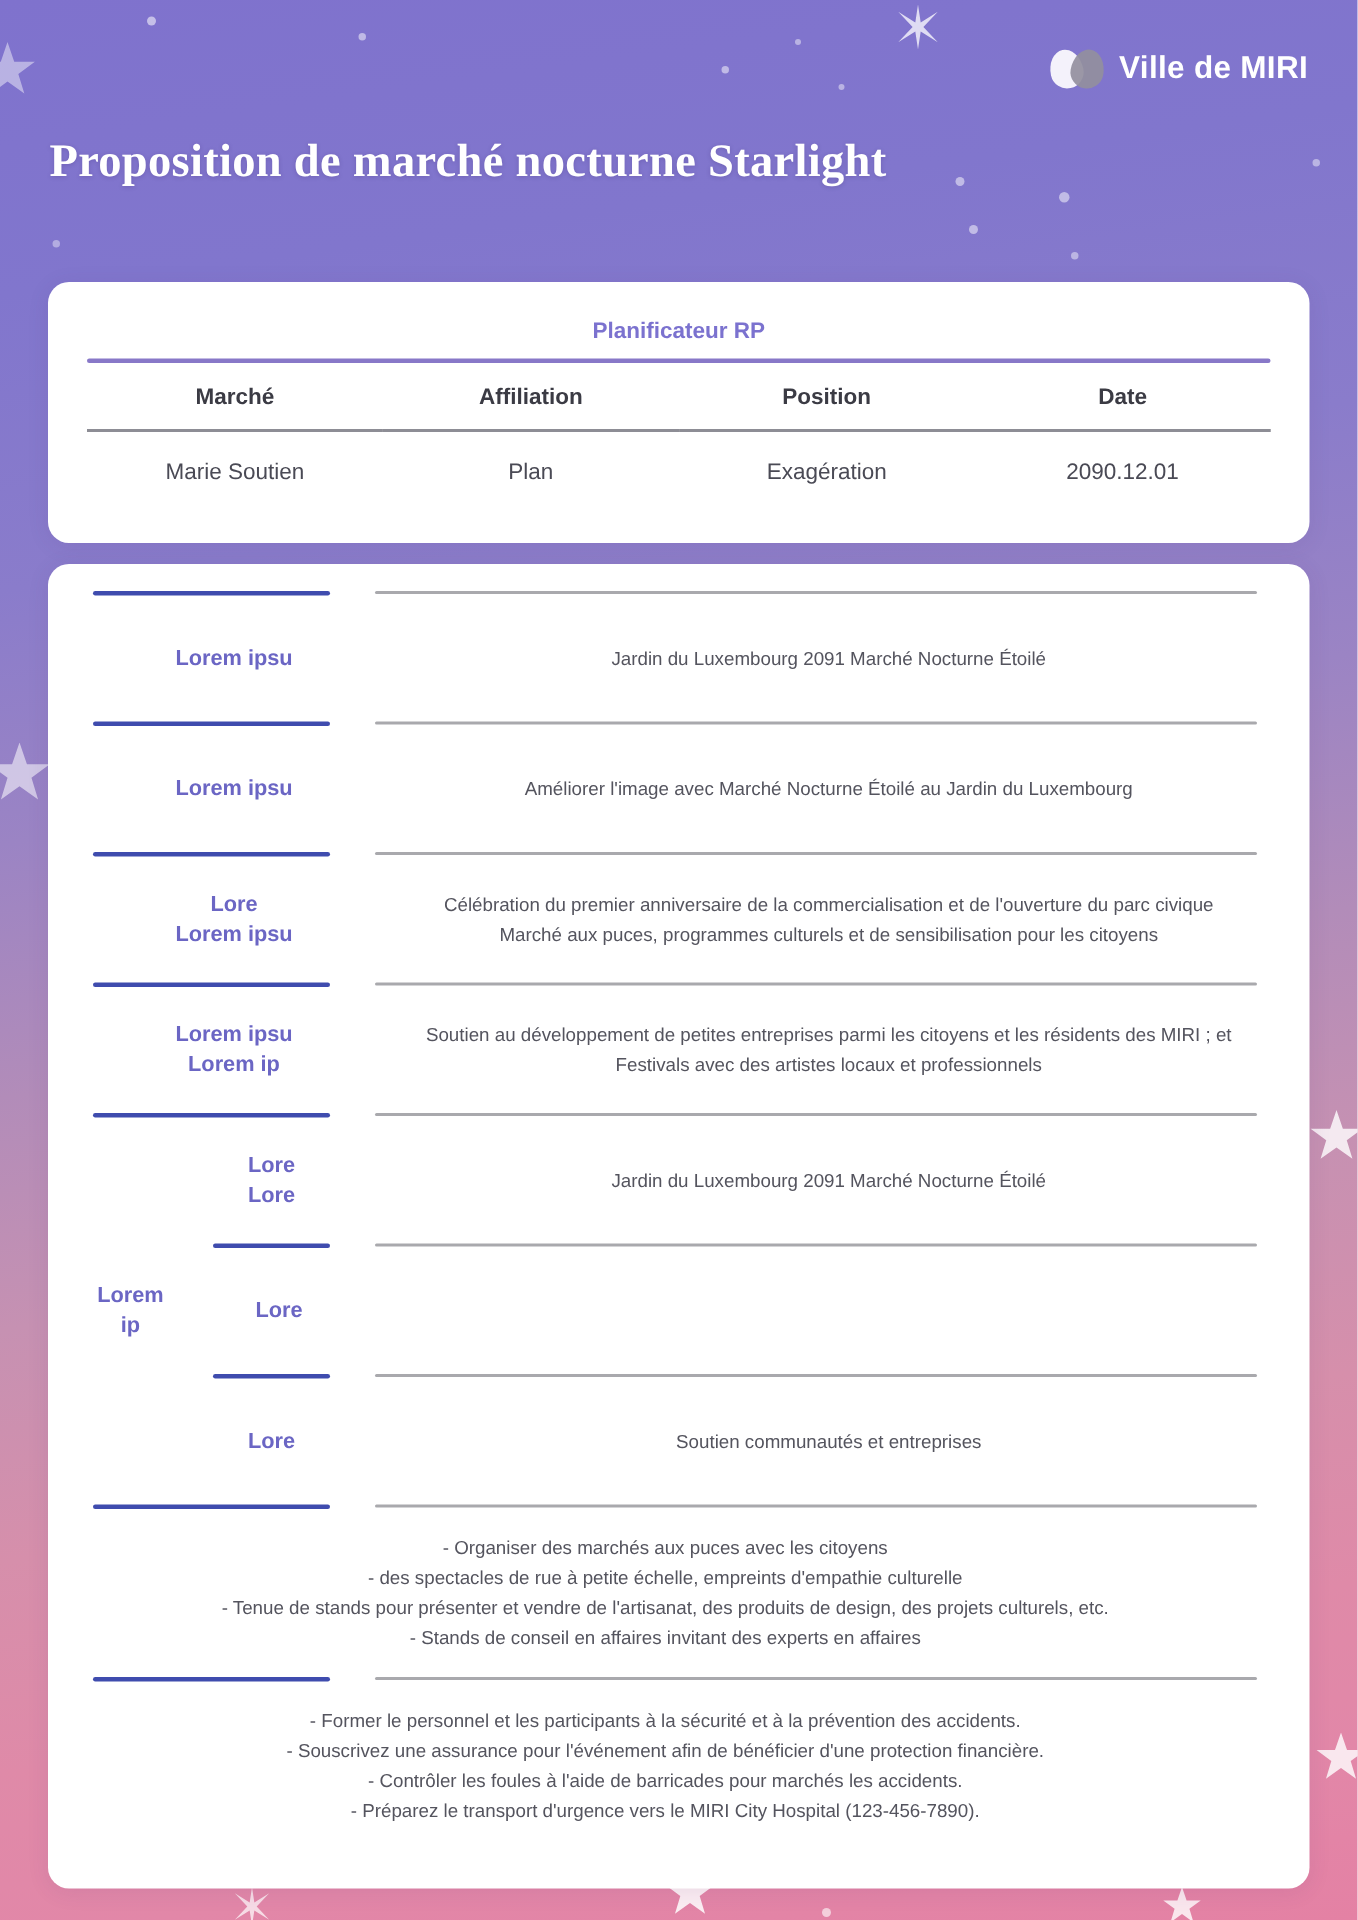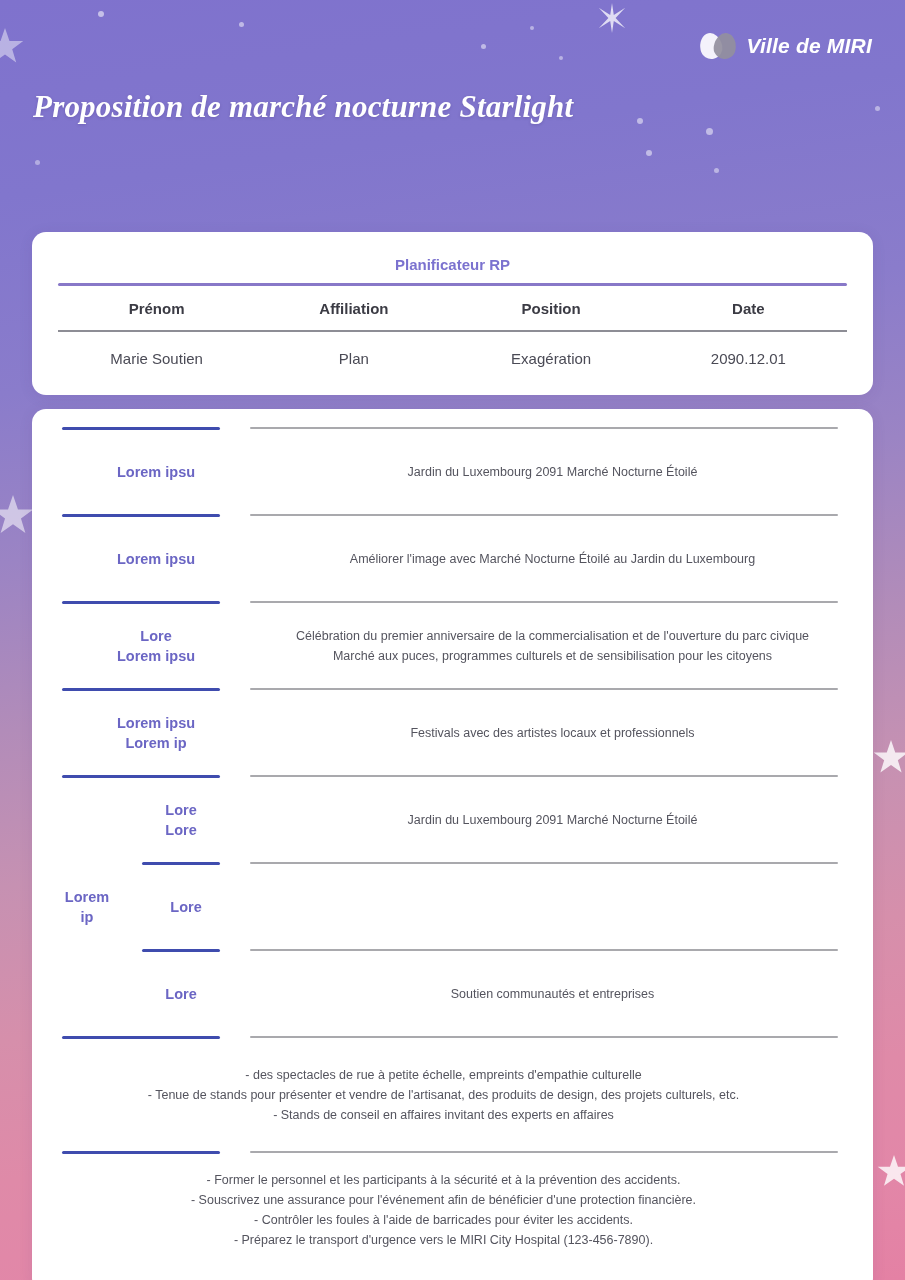--- a/index.html
+++ b/index.html
@@ -31,21 +31,21 @@
                        50% 69.5%, 20.5% 90.5%, 31% 56%, 2% 34.5%, 38.2% 34.5%);
   }
   .spark6 {
     position: absolute;
     background: #ffffff;
     clip-path: polygon(50% 0%, 56% 40%, 94% 16%, 62% 50%, 94% 84%, 56% 60%,
                        50% 100%, 44% 60%, 6% 84%, 38% 50%, 6% 16%, 44% 40%);
   }
 
   
-  .header { position: relative; z-index: 2; height: 232px; font-style: italic; }
+  .header { position: relative; z-index: 2; height: 188px; }
   .brand {
     position: absolute; top: 33px; right: 33px;
     display: flex; align-items: center; gap: 10px;
   }
   .brand-logo { width: 36px; height: 26px; position: relative; }
   .brand-logo .lobe {
     position: absolute; top: 0; width: 22px; height: 26px;
     border-radius: 50% 50% 50% 50% / 58% 58% 42% 42%;
   }
   .brand-logo .lobe.left  { left: 0;  background: #f4f2fb; transform: rotate(-12deg); }
@@ -68,21 +68,21 @@
   }
 
   
   .card {
     position: relative; z-index: 2;
     margin: 0 32px;
     background: #ffffff;
     border-radius: 14px;
     box-shadow: 0 2px 14px rgba(80,50,120,.10);
   }
-  .card-meta { padding: 16px 26px 22px; }
+  .card-meta { padding: 16px 26px 33px; }
   .card-body { margin-top: 14px; padding: 0 0 26px; text-align: center; }
 
   
   .meta-caption {
     text-align: center; color: #7b72cf; font-size: 15px; font-weight: 700;
     padding: 8px 0 10px;
   }
   .meta-rule { height: 3px; background: #8878c8; border-radius: 2px; }
   .meta-table { width: 100%; border-collapse: collapse; table-layout: fixed; }
   .meta-table th {
@@ -169,21 +169,21 @@
     <div class="title-line2">Proposition de marché nocturne Starlight</div>
   </div>
 </div>
 
 <div class="card card-meta">
   <div class="meta-caption">Planificateur RP</div>
   <div class="meta-rule"></div>
   <table class="meta-table">
     <thead>
       <tr>
-        <th>Prénom</th>
+        <th>Marché</th>
         <th>Affiliation</th>
         <th>Position</th>
         <th>Date</th>
       </tr>
     </thead>
     <tbody>
       <tr>
         <td>Marie Soutien</td>
         <td>Plan</td>
         <td>Exagération</td>
@@ -243,20 +243,21 @@
     <span class="left-bar"></span>
       <span class="spacer"></span>
       <span class="right-bar"></span>
   </div>
   <div class="row" style="min-height:84px;">
     <div class="row-label">
       <span class="lbl">Lorem ipsu</span>
       <span class="lbl">Lorem ip</span>
     </div>
     <div class="row-content">
+      <span class="txt">Soutien au développement de petites entreprises parmi les citoyens et les résidents des MIRI ; et</span>
       <span class="txt">Festivals avec des artistes locaux et professionnels</span>
     </div>
   </div>
 
   <div class="divider">
     <span class="left-bar"></span>
       <span class="spacer"></span>
       <span class="right-bar"></span>
   </div>
   <div class="row" style="min-height:84px;">
@@ -315,33 +316,34 @@
     </div>
   </div>
 
   <div class="divider">
     <span class="left-bar"></span>
       <span class="spacer"></span>
       <span class="right-bar"></span>
   </div>
   <div class="row" style="min-height:112px;">
     <div class="row-content">
+      <span class="txt">- Organiser des marchés aux puces avec les citoyens</span>
       <span class="txt">- des spectacles de rue à petite échelle, empreints d'empathie culturelle</span>
       <span class="txt">- Tenue de stands pour présenter et vendre de l'artisanat, des produits de design, des projets culturels, etc.</span>
       <span class="txt">- Stands de conseil en affaires invitant des experts en affaires</span>
     </div>
   </div>
 
   <div class="divider">
     <span class="left-bar"></span>
       <span class="spacer"></span>
       <span class="right-bar"></span>
   </div>
   <div class="row" style="min-height:112px;">
     <div class="row-content">
       <span class="txt">- Former le personnel et les participants à la sécurité et à la prévention des accidents.</span>
       <span class="txt">- Souscrivez une assurance pour l'événement afin de bénéficier d'une protection financière.</span>
-      <span class="txt">- Contrôler les foules à l'aide de barricades pour éviter les accidents.</span>
+      <span class="txt">- Contrôler les foules à l'aide de barricades pour marchés les accidents.</span>
       <span class="txt">- Préparez le transport d'urgence vers le MIRI City Hospital (123-456-7890).</span>
     </div>
   </div>
 
 </div>
 
 </body></html>

